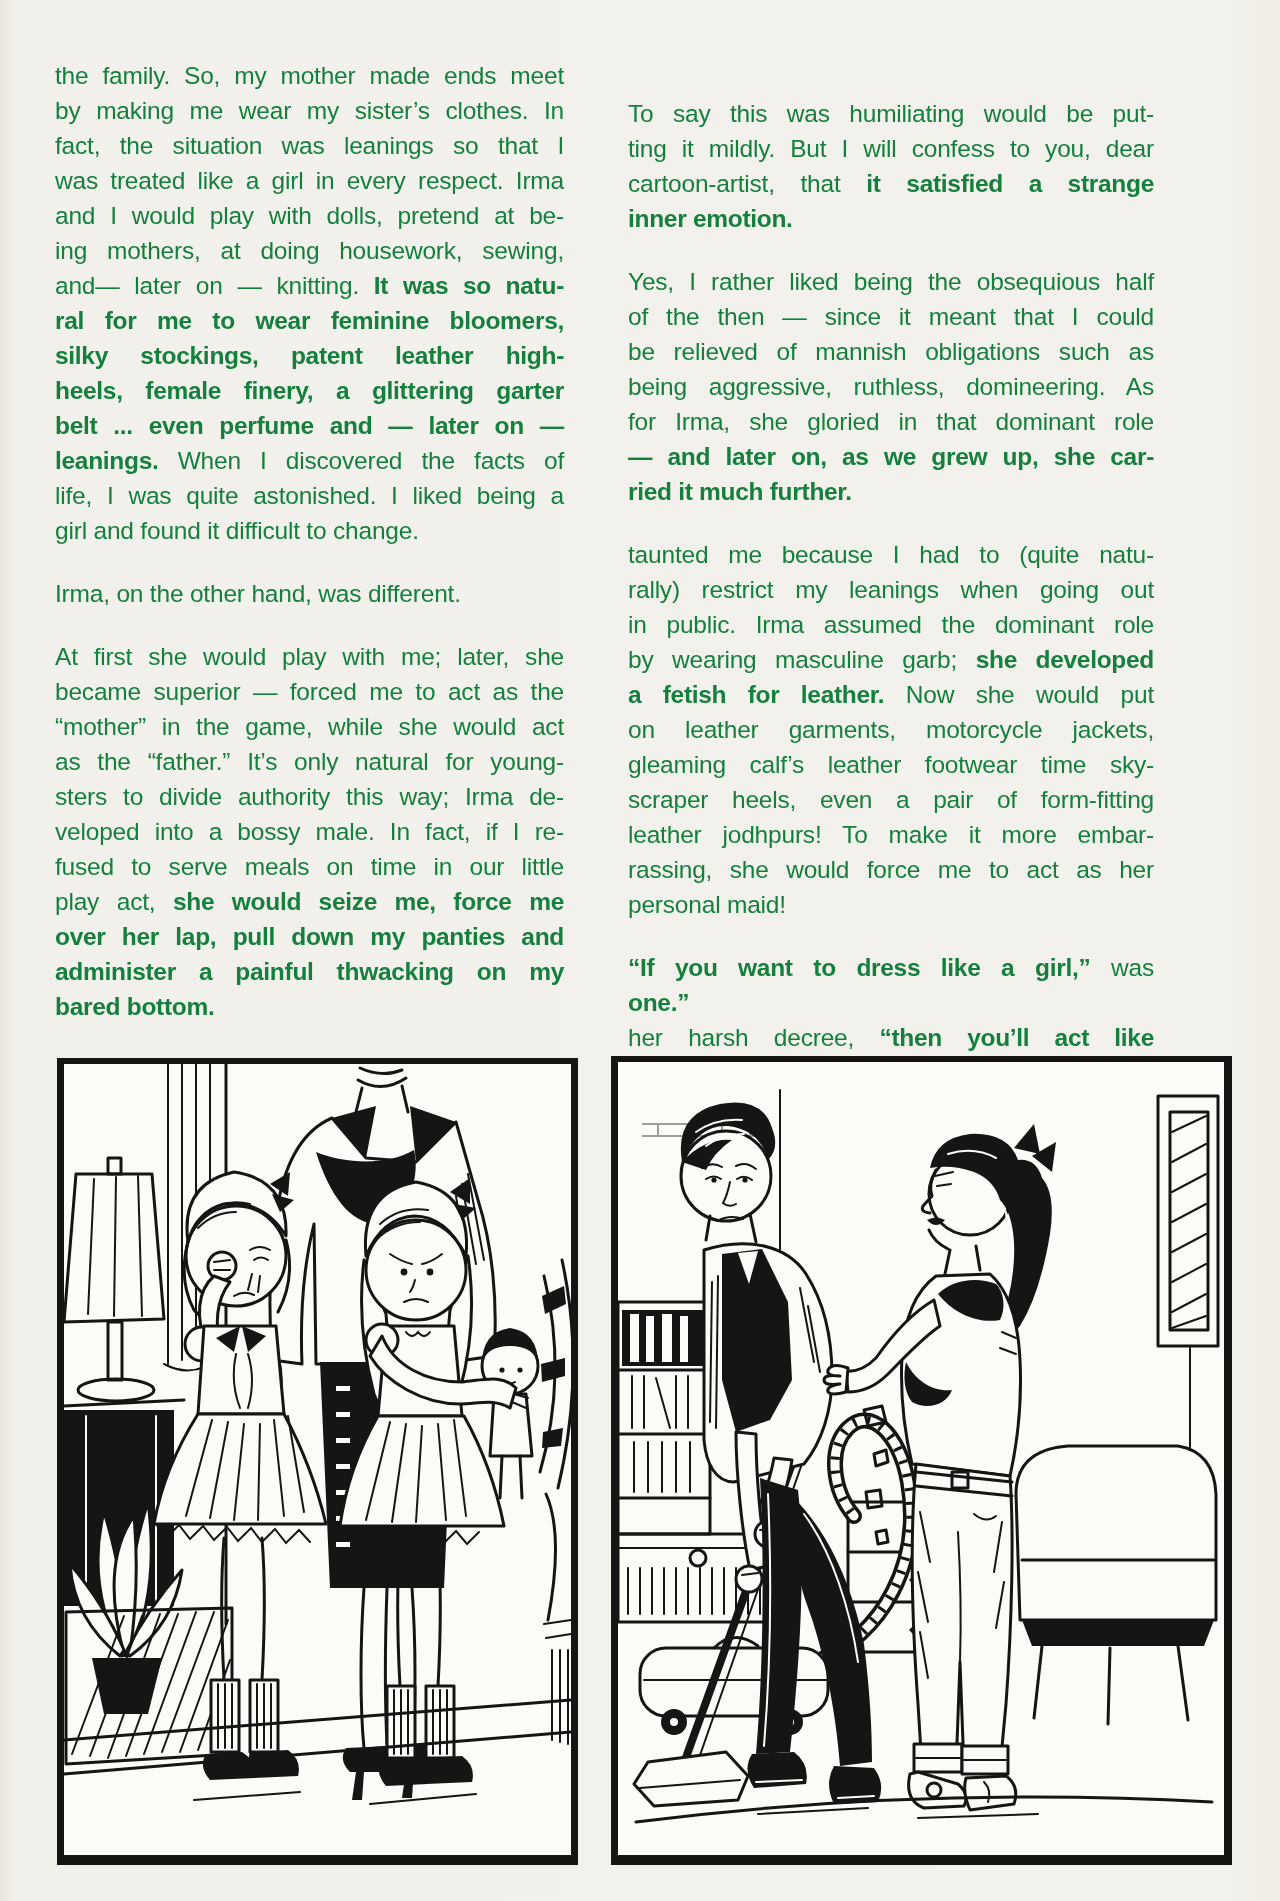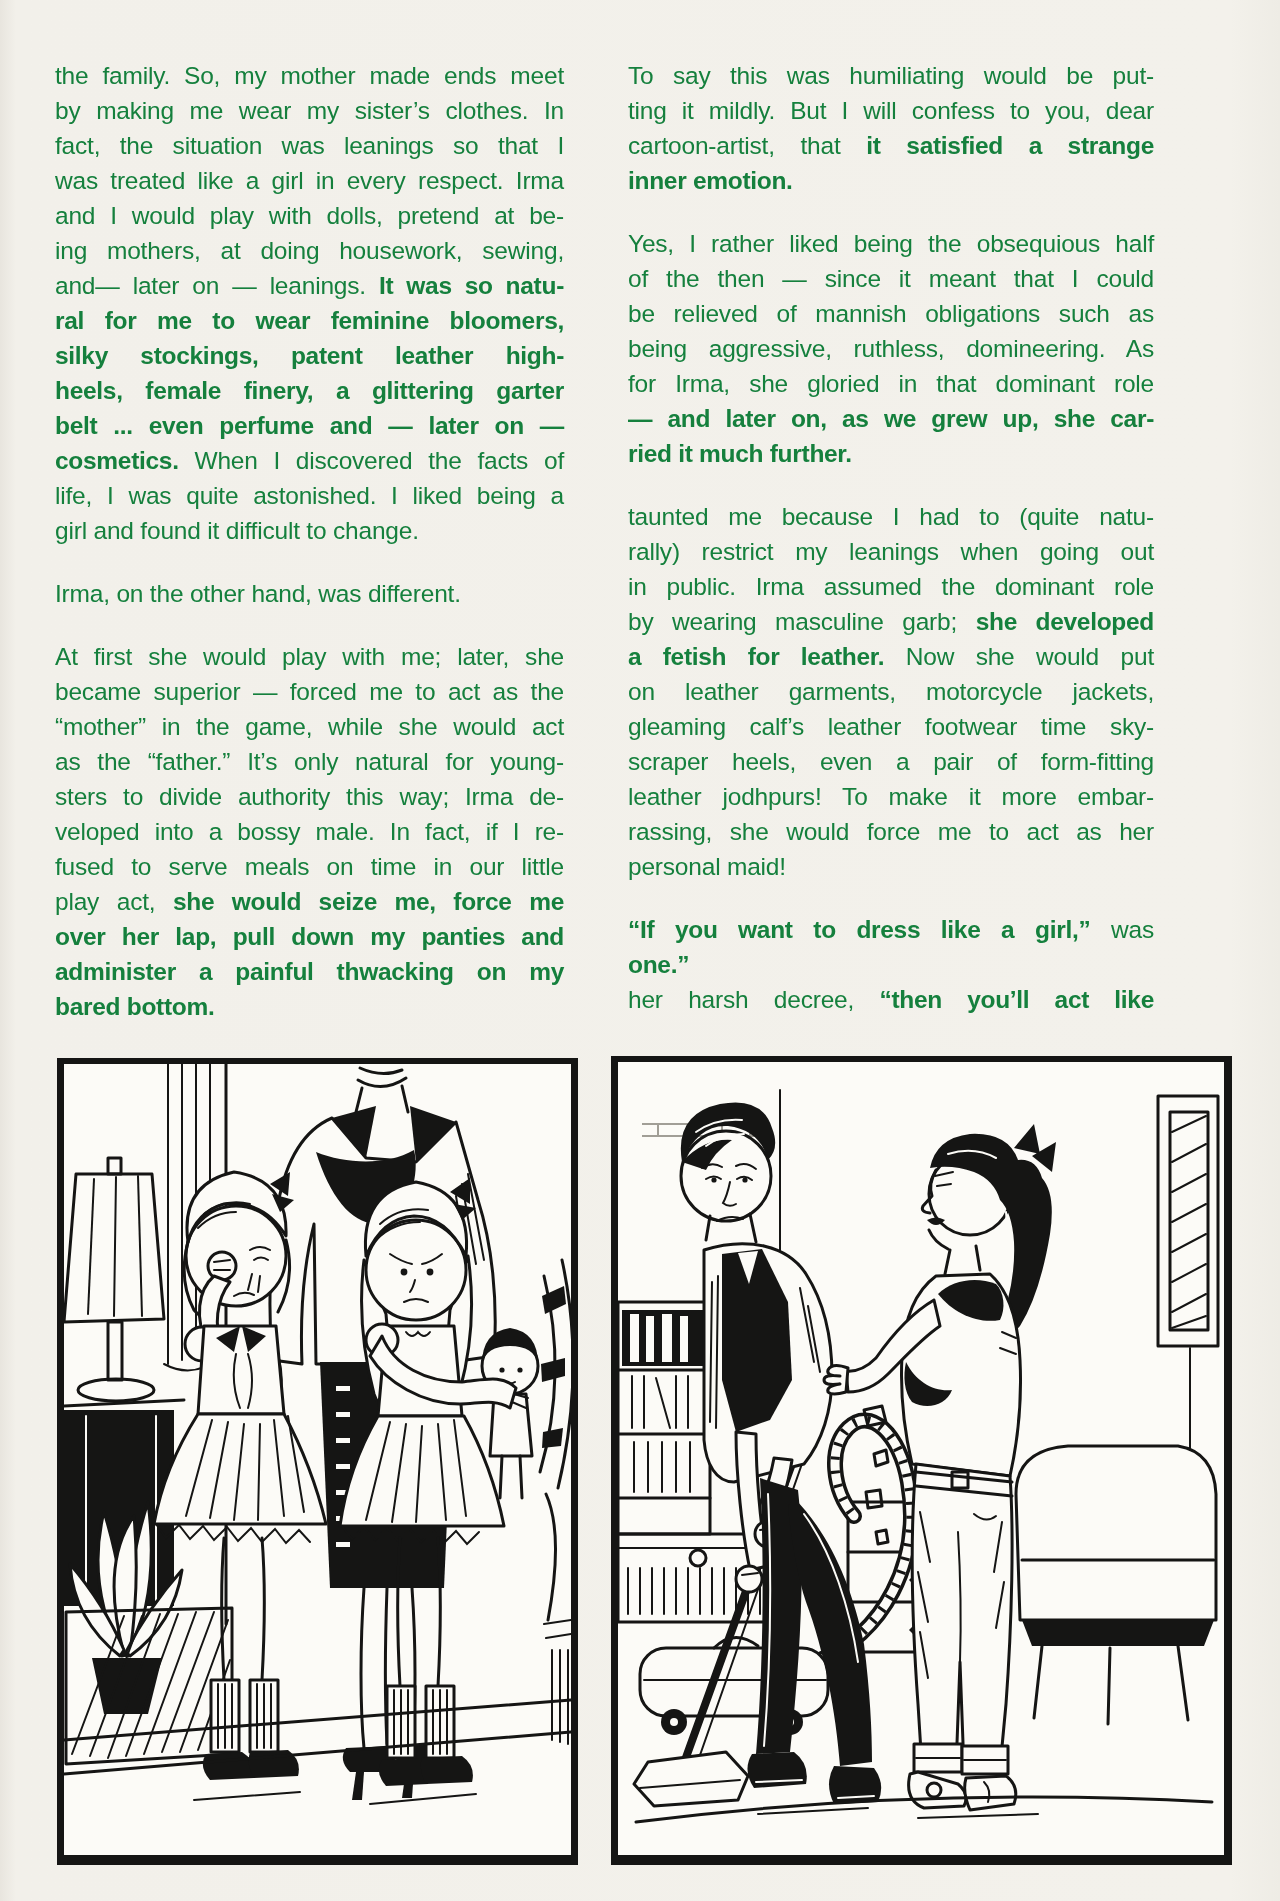--- a/index.html
+++ b/index.html
@@ -3,21 +3,21 @@
 <meta charset="utf-8">
 <style>
   html,body{margin:0;padding:0;}
   body{
     width:1280px;height:1901px;position:relative;overflow:hidden;
     background:linear-gradient(90deg,#e8e5de 0px,#f2f0ea 16px,#f3f1eb 1230px,#eeece5 1280px);
     font-family:"Liberation Sans","DejaVu Sans",sans-serif;
   }
   .col{position:absolute;top:58px;color:#15803d;}
   #col-left{left:55px;width:509px;}
-  #col-right{left:628px;width:526px;}
+  #col-right{left:628px;width:526px;margin-top:38px;}
   .para{margin:0 0 28px 0;}
   .para:last-child{margin-bottom:0;}
   .line{
     height:35px;line-height:35px;font-size:24.5px;letter-spacing:-0.2px;
     text-align:justify;text-align-last:justify;white-space:normal;
   }
   .line.last{text-align-last:left;}
   .line b{font-weight:700;letter-spacing:-0.3px;}
   .panel{
     position:absolute;background:#fcfbf7;border-style:solid;border-color:#151514;
@@ -36,26 +36,26 @@
 <body>
 
 <div class="col" id="col-left">
     <div class="para">
       <div class="line"><span>the family. So, my mother made ends meet</span></div>
       <div class="line"><span>by making me wear my sister’s clothes. In</span></div>
       <div class="line"><span>fact, the situation was leanings so that I</span></div>
       <div class="line"><span>was treated like a girl in every respect. Irma</span></div>
       <div class="line"><span>and I would play with dolls, pretend at be-</span></div>
       <div class="line"><span>ing mothers, at doing housework, sewing,</span></div>
-      <div class="line"><span>and— later on — leanings. </span><b>It was so natu-</b></div>
+      <div class="line"><span>and— later on — knitting. </span><b>It was so natu-</b></div>
       <div class="line"><b>ral for me to wear feminine bloomers,</b></div>
       <div class="line"><b>silky stockings, patent leather high-</b></div>
       <div class="line"><b>heels, female finery, a glittering garter</b></div>
       <div class="line"><b>belt ... even perfume and — later on —</b></div>
-      <div class="line"><b>cosmetics.</b><span> When I discovered the facts of</span></div>
+      <div class="line"><b>leanings.</b><span> When I discovered the facts of</span></div>
       <div class="line"><span>life, I was quite astonished. I liked being a</span></div>
       <div class="line last"><span>girl and found it difficult to change.</span></div>
     </div>
     <div class="para">
       <div class="line last"><span>Irma, on the other hand, was different.</span></div>
     </div>
     <div class="para">
       <div class="line"><span>At first she would play with me; later, she</span></div>
       <div class="line"><span>became superior — forced me to act as the</span></div>
       <div class="line"><span>“mother” in the game, while she would act</span></div>

